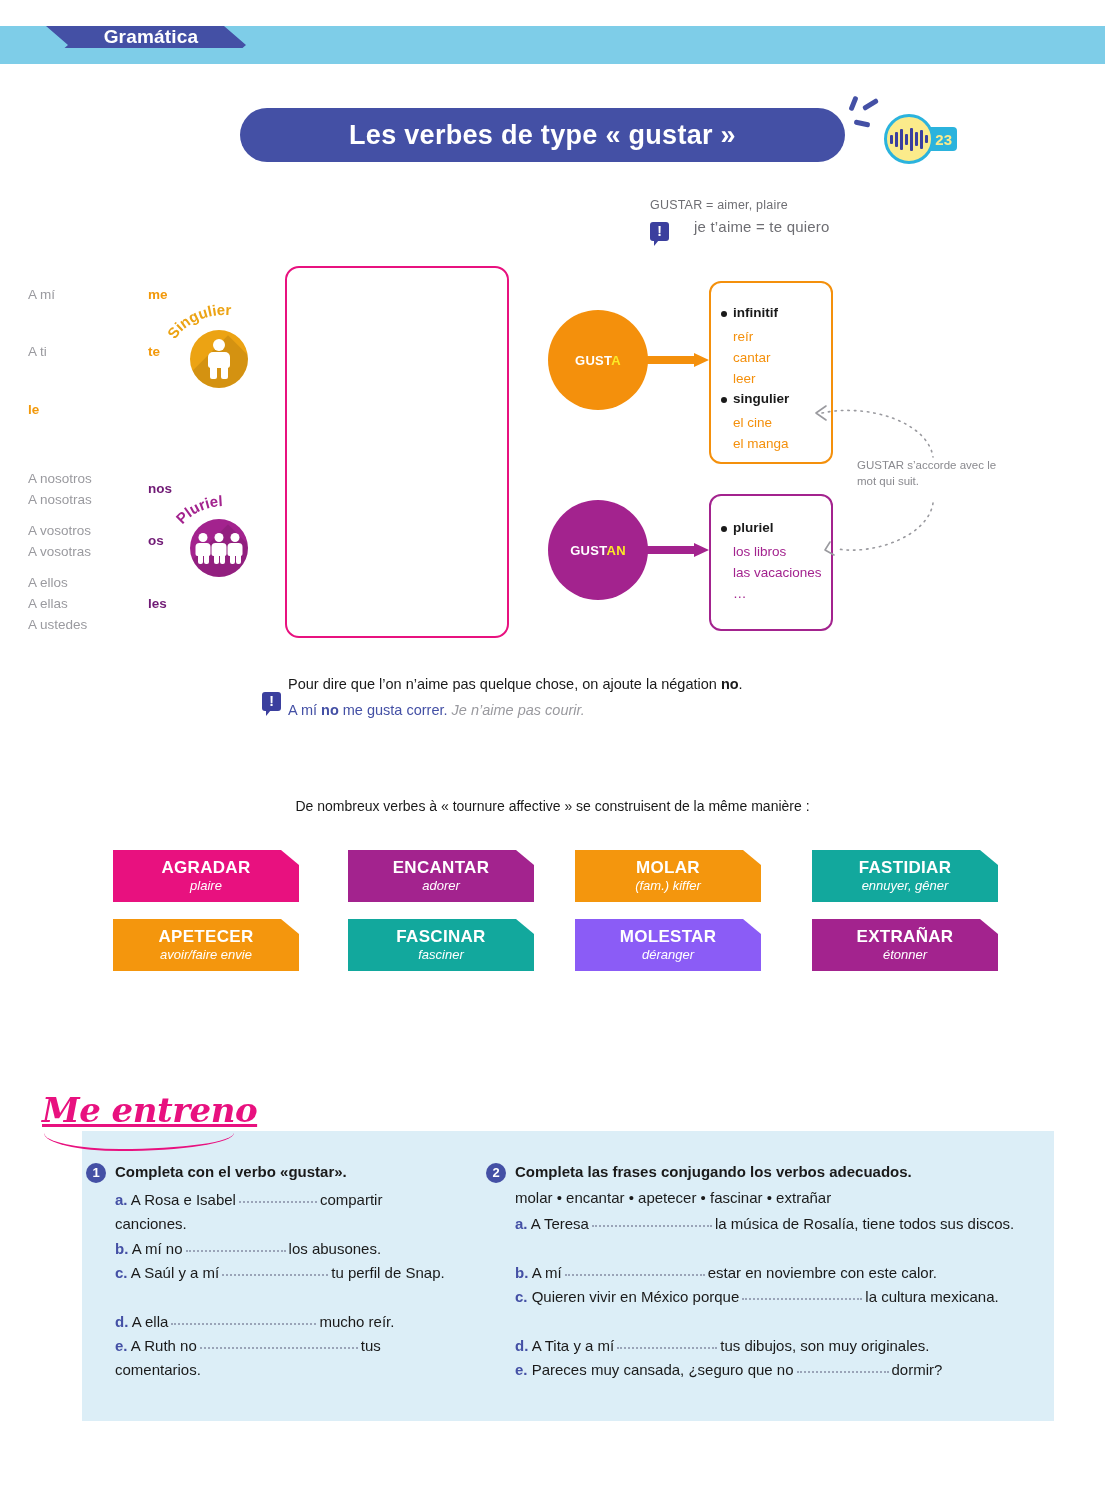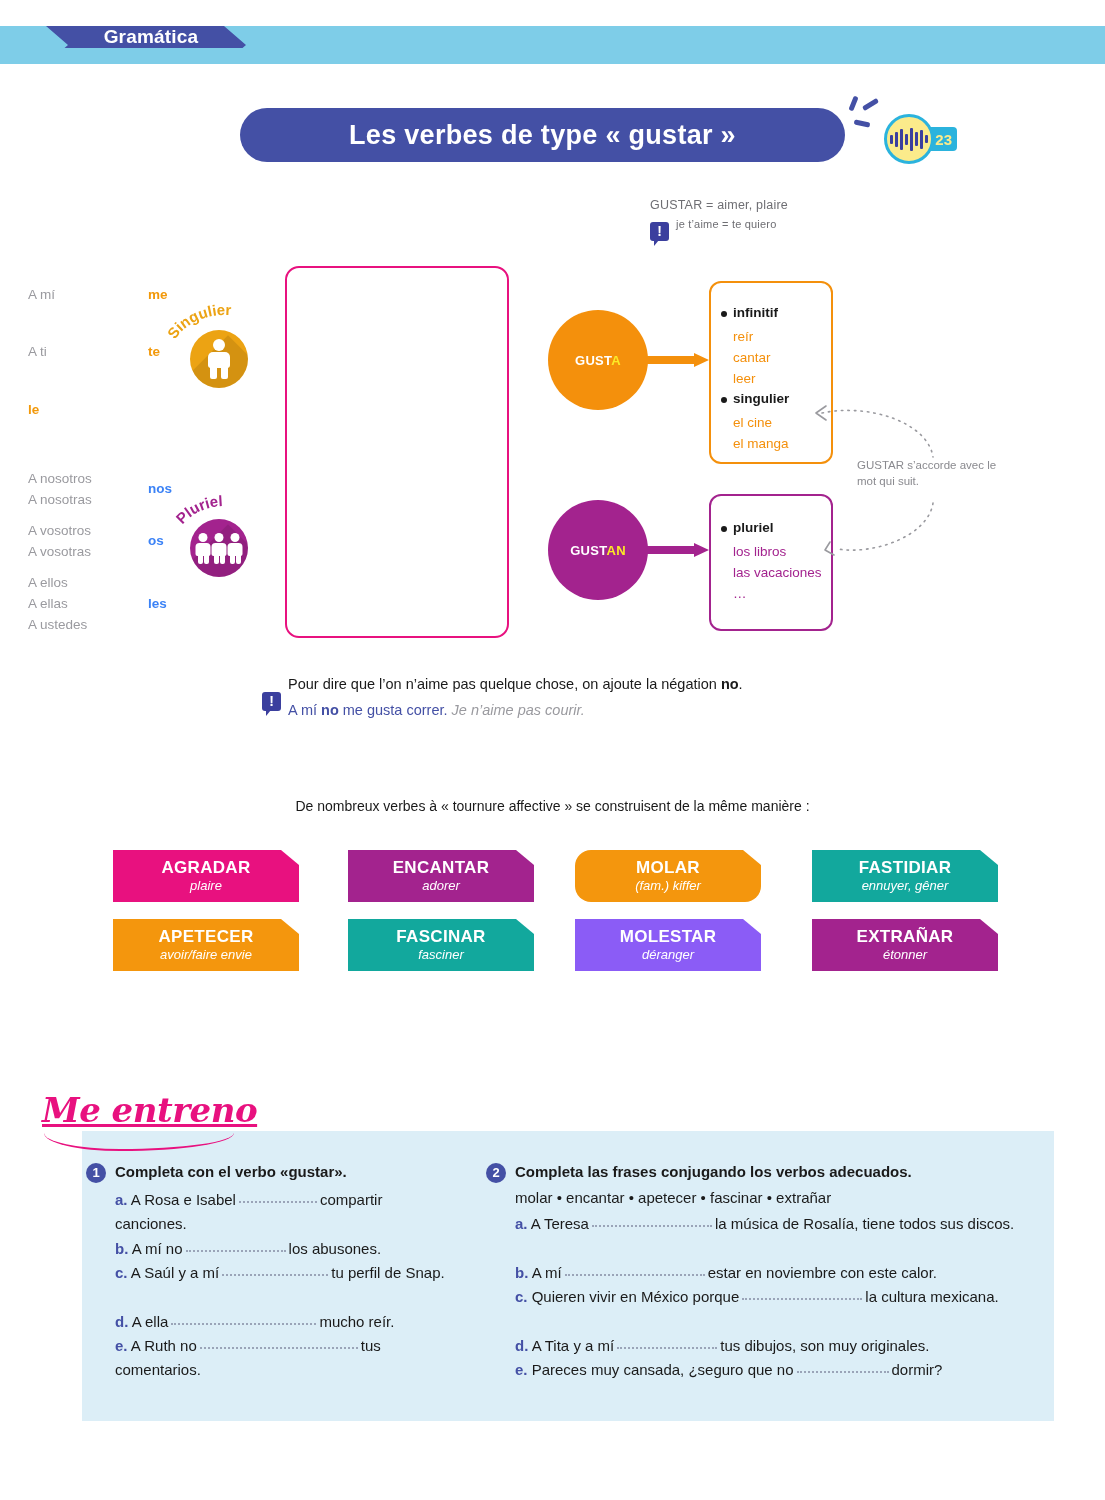--- a/index.html
+++ b/index.html
@@ -45,42 +45,42 @@
   #audio-circle{
     left:884px;top:114px;width:50px;height:50px;border-radius:50%;
     background:#FBEB8B;border:3px solid #2BB3DD;box-sizing:border-box;
     display:flex;align-items:center;justify-content:center;gap:2px;
   }
   #audio-circle i{display:block;width:3px;background:#3B3F9E;border-radius:1px;}
 
   
   #gustar-note{left:650px;top:198px;width:260px;}
   #gustar-note .l1{font-size:12.5px;color:#6E6E73;letter-spacing:.2px;}
-  #gustar-note .l2{font-size:11px;color:#6E6E73;letter-spacing:.2px;padding-left:26px;margin-top:6px;}
+  #gustar-note .l2{font-size:15px;color:#6E6E73;letter-spacing:.2px;padding-left:44px;margin-top:6px;}
   .bang{
     width:19px;height:19px;background:#3B3F9E;border-radius:3px;
     color:#fff;font-size:14px;font-weight:bold;line-height:19px;text-align:center;
     position:relative;
   }
   .bang:after{
     content:"";position:absolute;left:4px;bottom:-5px;
     border-left:5px solid #3B3F9E;border-bottom:6px solid transparent;
   }
   #note-bang{left:650px;top:222px;}
 
   
   #pron-box{
     left:285px;top:266px;width:224px;height:372px;
     border:2px solid #E8117F;border-radius:14px;box-sizing:border-box;
   }
   .pron-row{position:absolute;left:28px;width:180px;display:flex;}
   .pron-left{width:120px;color:#9A9A9F;font-size:13.5px;line-height:21px;}
   .pron-right{font-size:13.5px;font-weight:bold;line-height:21px;}
   .pron-right.sg{color:#F2990B;}
-  .pron-right.pl{color:#3b82f6;}
+  .pron-right.pl{color:#701a75;}
 
   
   .badge-circle{width:58px;height:58px;border-radius:50%;position:absolute;overflow:hidden;}
   #sg-circle{left:190px;top:330px;background:#ECA313;}
   #pl-circle{left:190px;top:519px;background:#A3238E;}
   .badge-shadow{position:absolute;right:-6px;bottom:-10px;width:52px;height:52px;
     background:rgba(0,0,0,.10);transform:rotate(45deg);}
   .figs{position:absolute;left:0;top:0;width:58px;height:58px;display:flex;
     align-items:center;justify-content:center;gap:1px;}
   .person{position:relative;width:15px;height:31px;}
@@ -356,21 +356,21 @@
 <div class="abs" id="verbs-intro">De nombreux verbes à « tournure affective » se construisent de la même manière :</div>
 
 <div class="tag" id="tag0" style="left: 113px; top: 850px; background: rgb(232, 17, 127);">
   <div class="t1">AGRADAR</div>
   <div class="t2">plaire</div>
 </div>
 <div class="tag" id="tag1" style="left: 348px; top: 850px; background: rgb(163, 35, 142);">
   <div class="t1">ENCANTAR</div>
   <div class="t2">adorer</div>
 </div>
-<div class="tag" id="tag2" style="left: 575px; top: 850px; background: rgb(244, 150, 13); border-radius: 16px;">
+<div class="tag" id="tag2" style="left: 575px; top: 850px; background: rgb(244, 150, 13);">
   <div class="t1">MOLAR</div>
   <div class="t2">(fam.) kiffer</div>
 </div>
 <div class="tag" id="tag3" style="left: 812px; top: 850px; background: rgb(18, 168, 157);">
   <div class="t1">FASTIDIAR</div>
   <div class="t2">ennuyer, gêner</div>
 </div>
 <div class="tag" id="tag4" style="left: 113px; top: 919px; background: rgb(244, 150, 13);">
   <div class="t1">APETECER</div>
   <div class="t2">avoir/faire envie</div>

